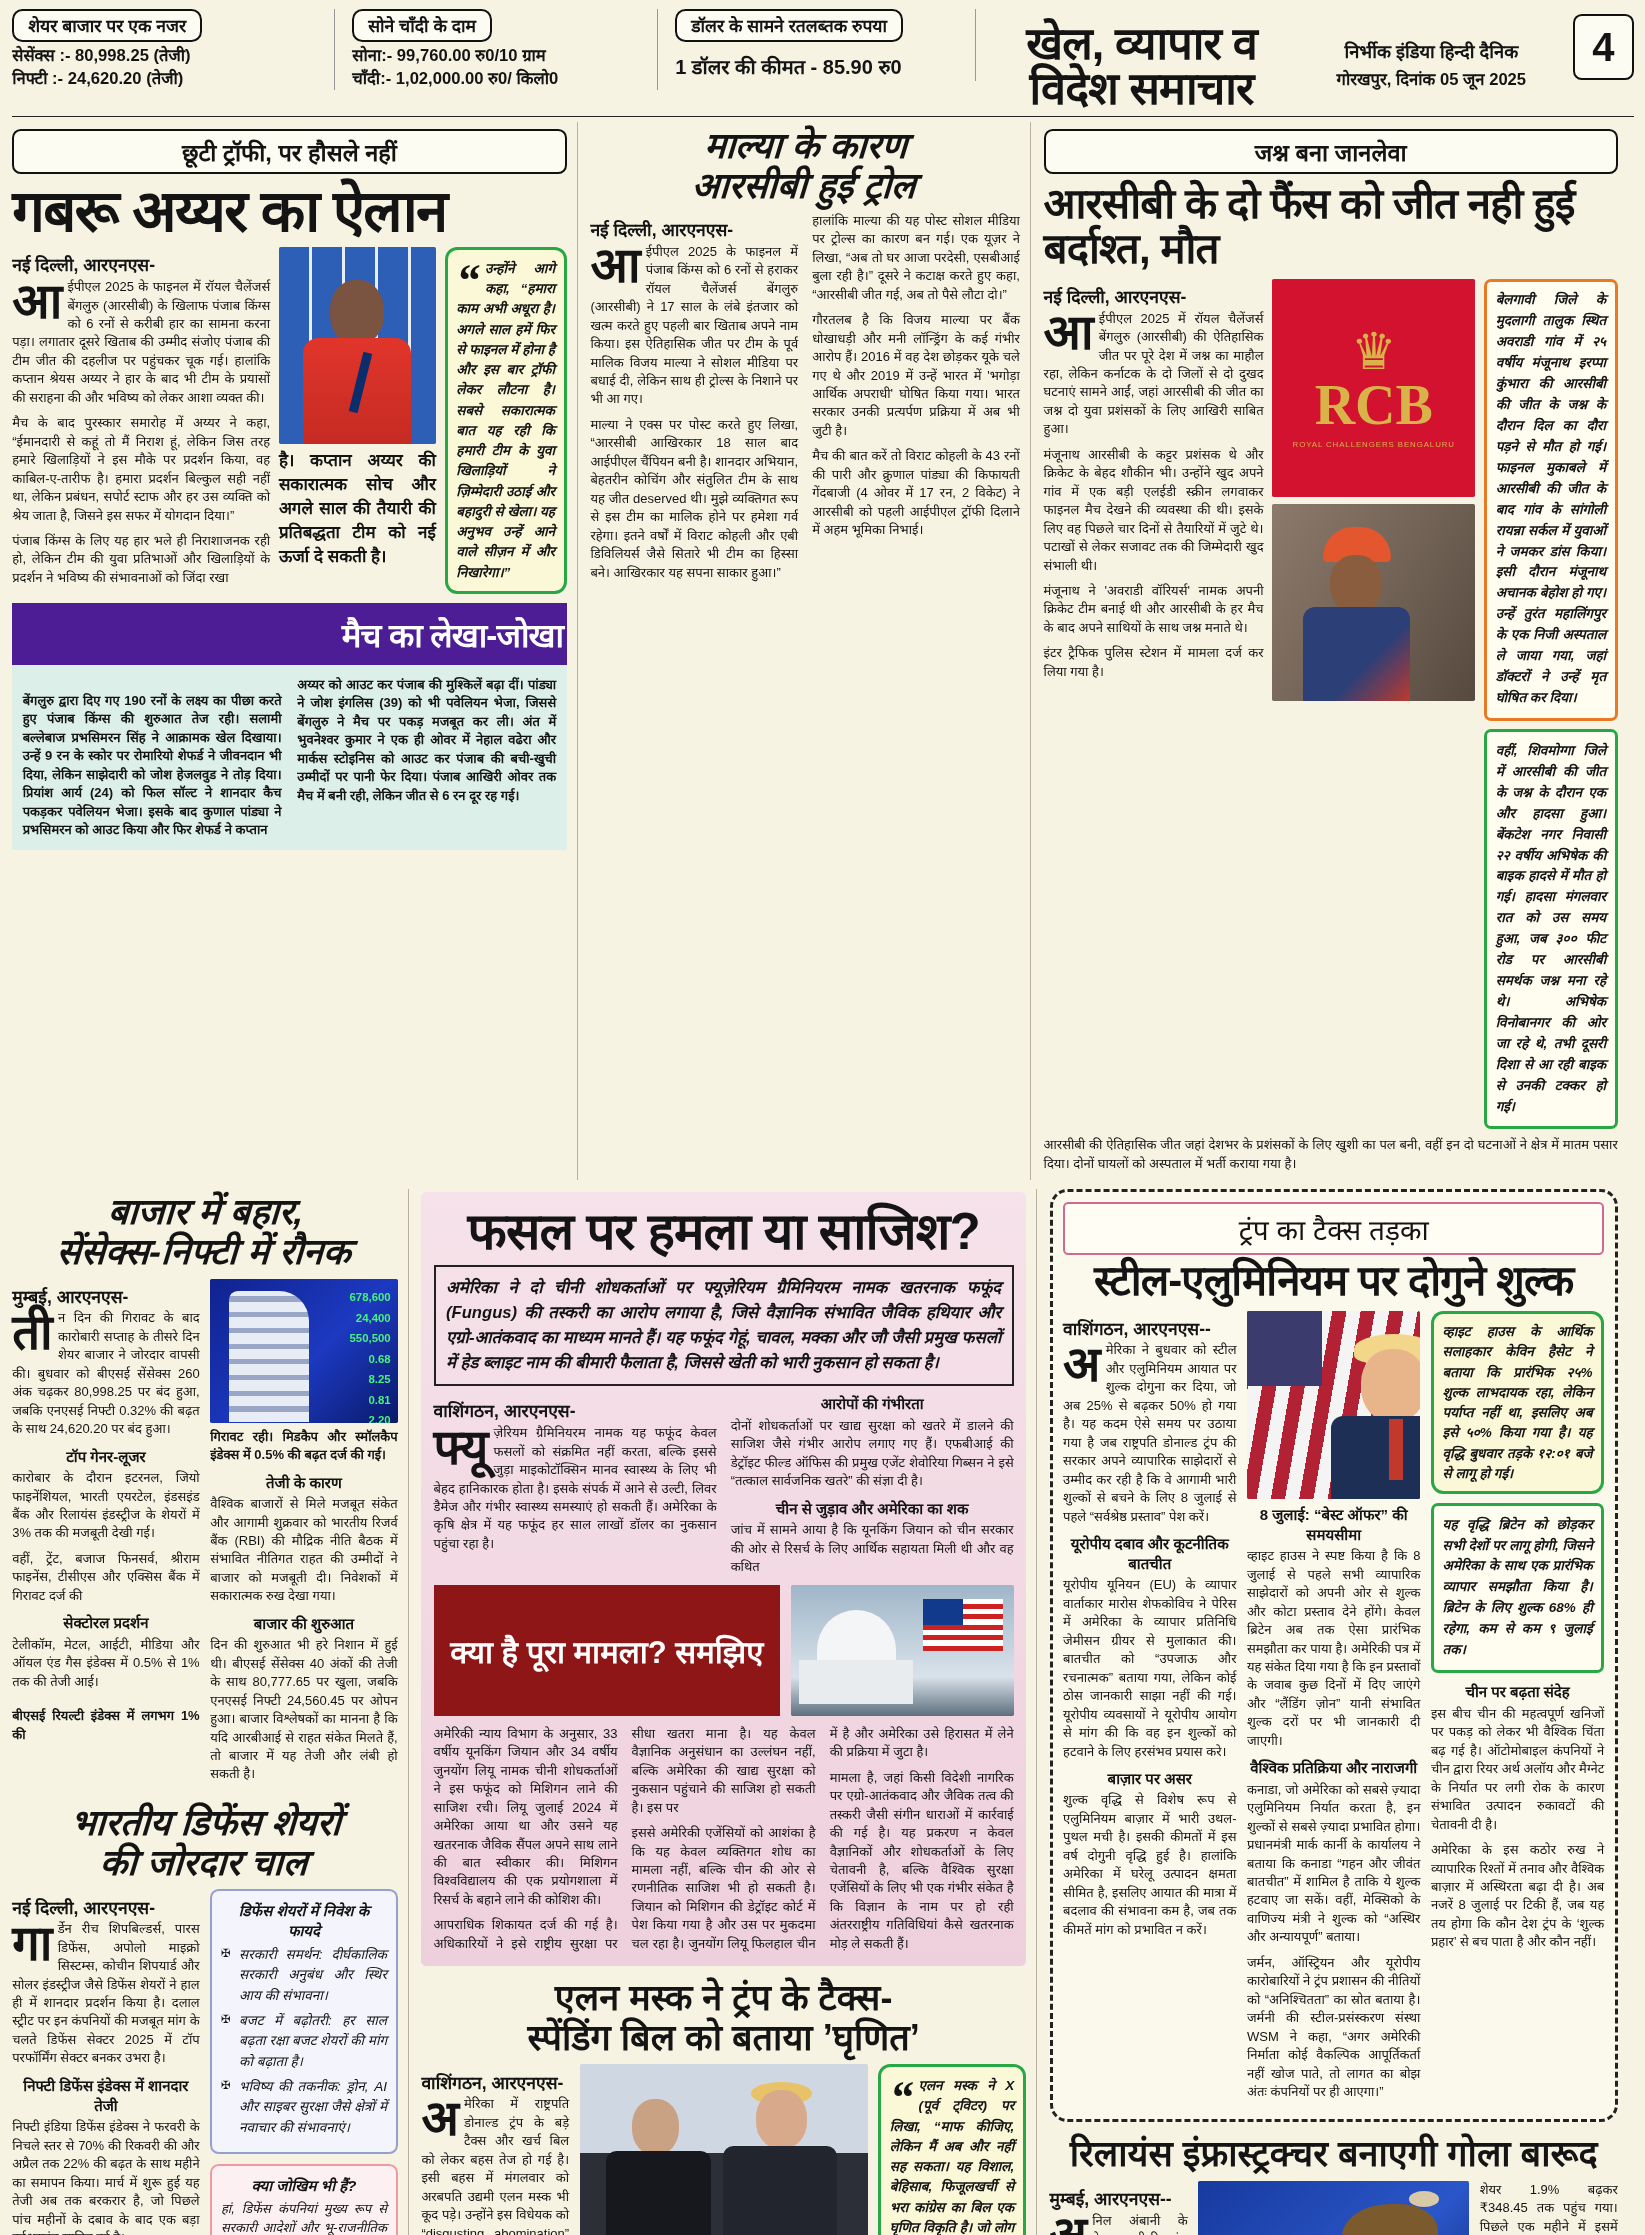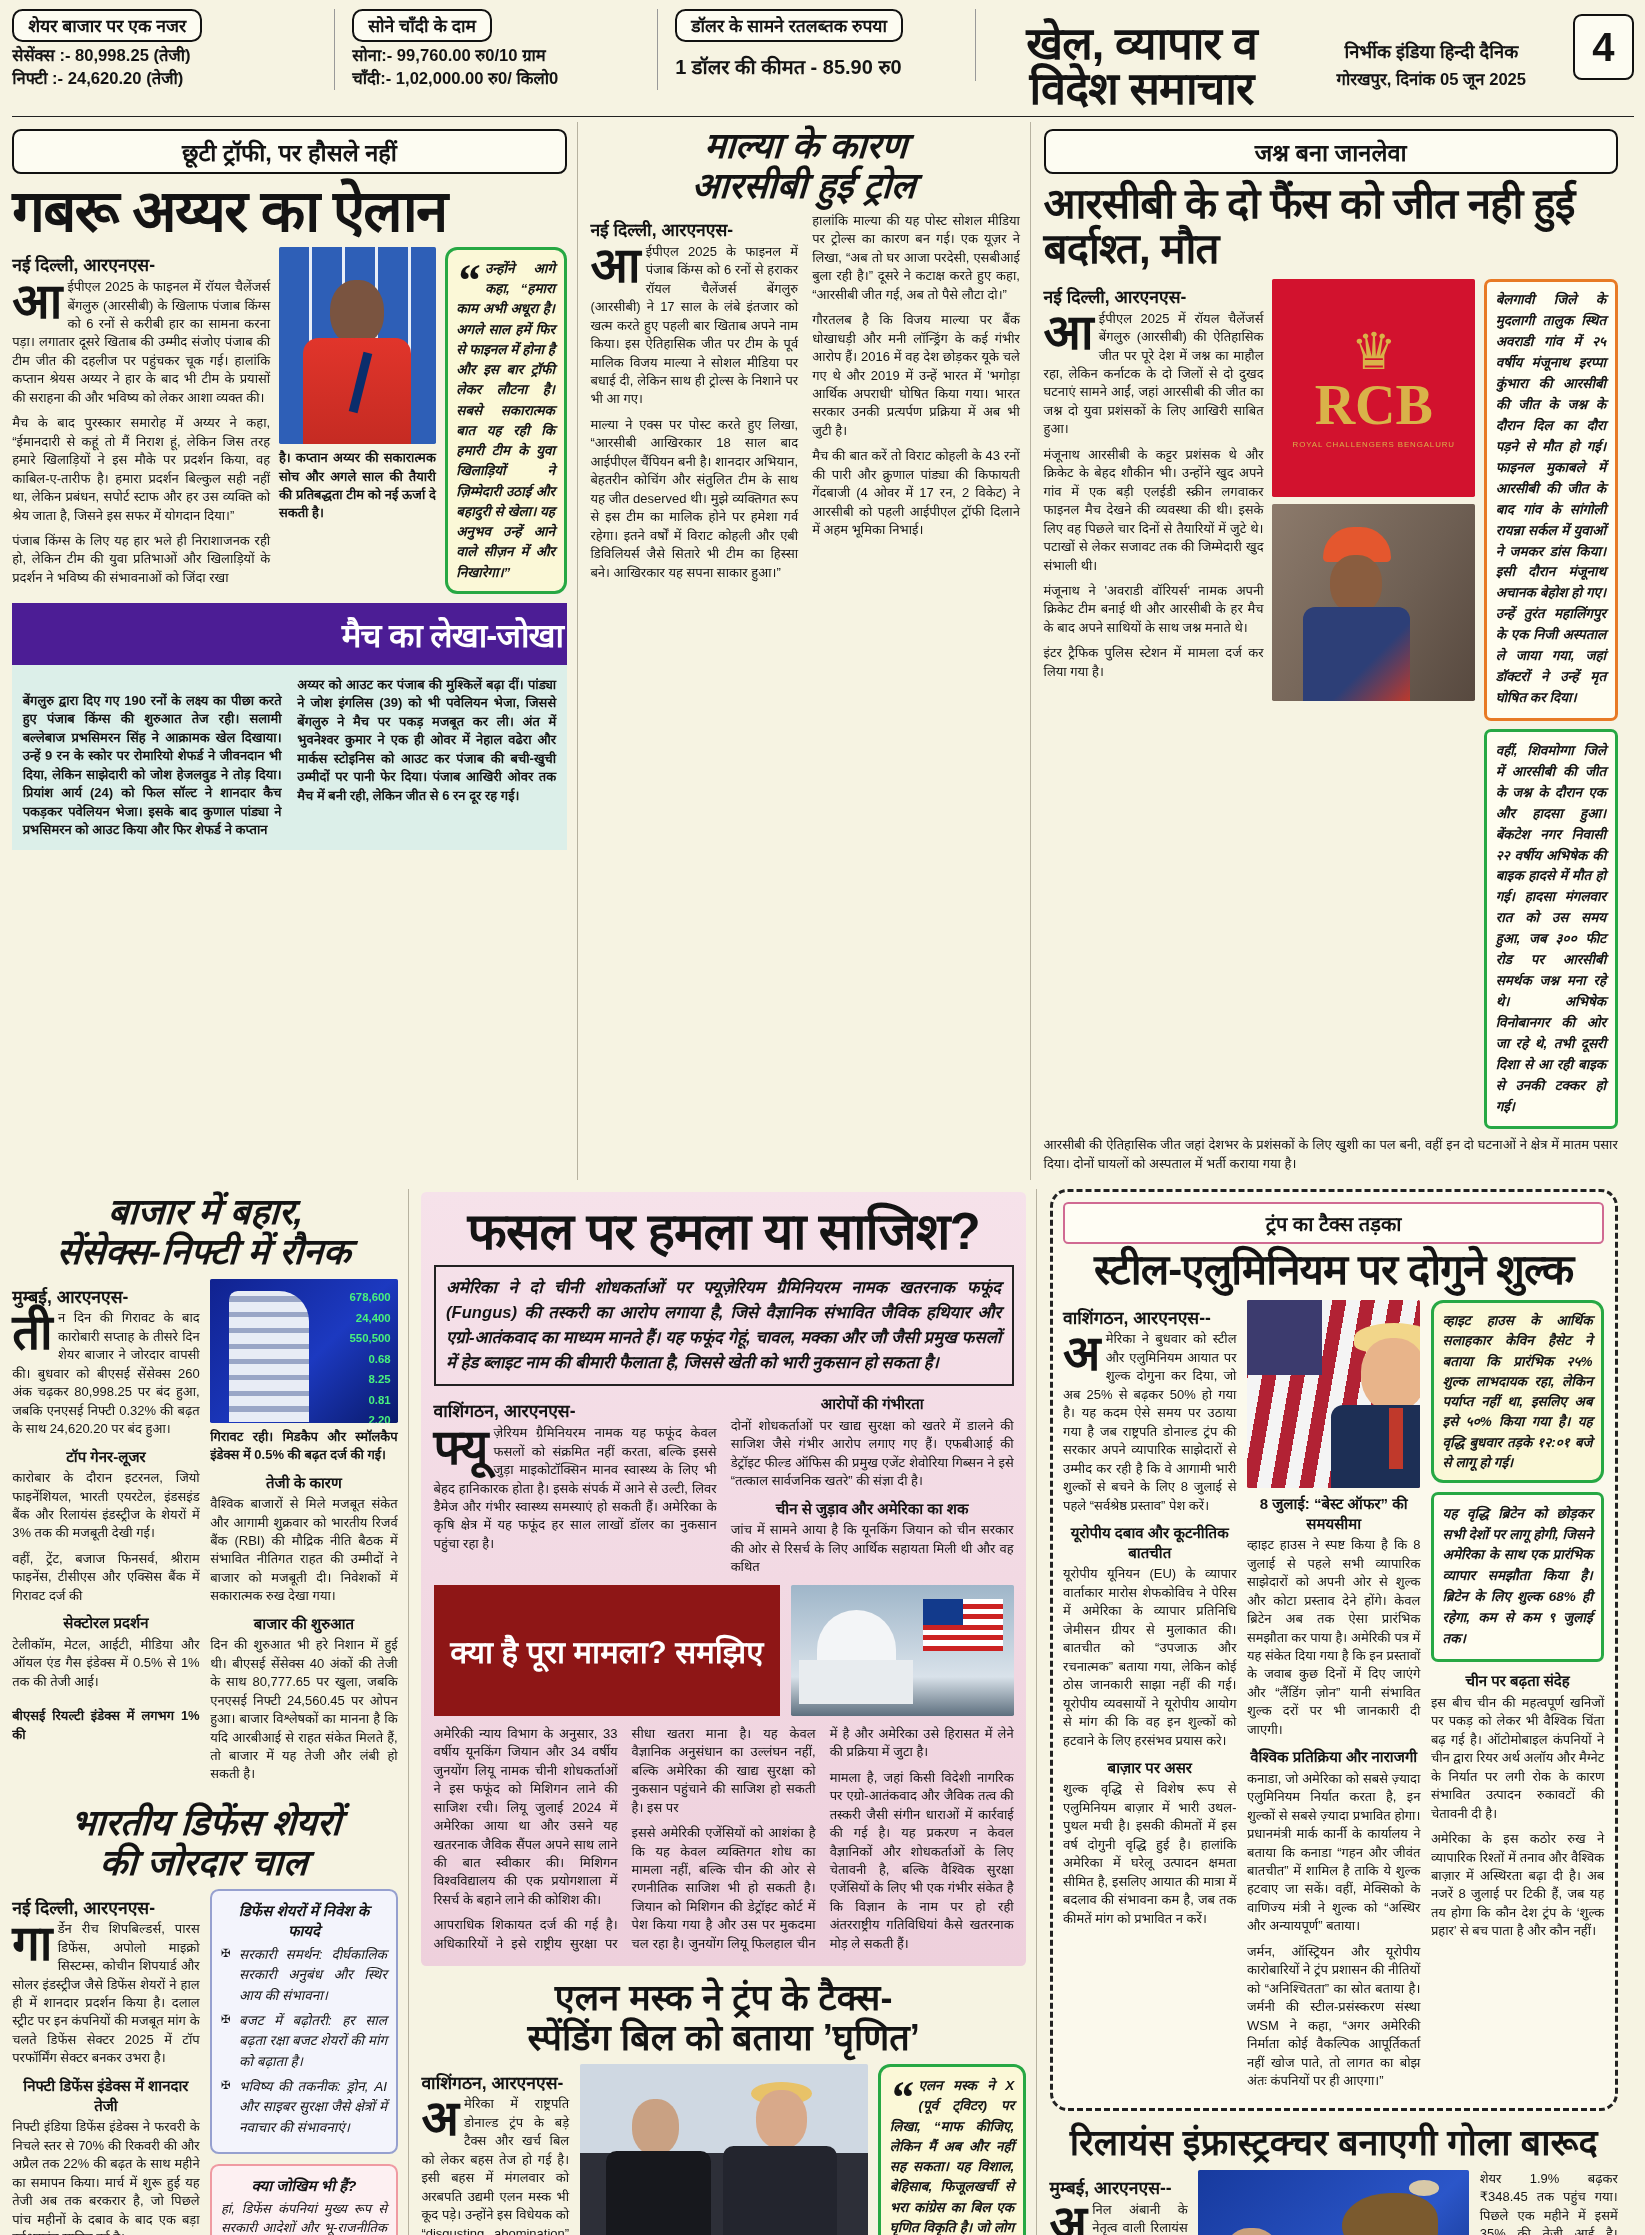--- a/index.html
+++ b/index.html
@@ -26,21 +26,21 @@
           font-weight:bold;font-size:23.6px;padding:4.4px 7px;margin:7px 0;}
   .dl{font-weight:bold;font-size:17.5px;margin:5.2px 0 1.7px;}
   .bt{font-size:13px;line-height:1.42;text-align:justify;margin:0 0 7px;}
   .bt.bold{font-weight:bold;margin-top:16px;}
   .dc{float:left;font-size:49px;line-height:.8;font-weight:bold;padding:3.5px 5.2px 0 0;}
   .sub{font-weight:bold;font-size:15px;text-align:center;margin:5.2px 0 3.5px;}
   .qbox{border:3.5px solid #27a844;border-radius:12.2px;background:#fbf8d7;padding:8.7px 8.7px 7px;
         font-size:13.5px;font-style:italic;font-weight:bold;line-height:1.5;text-align:justify;}
   .qmark{font-family:"Liberation Serif","DejaVu Serif",serif;font-size:47px;line-height:.4;
          float:left;padding-right:5.2px;padding-top:12.2px;}
-  .caption{font-size:13px;font-weight:bold;line-height:1.4;margin-top:5.2px;text-align:justify;}
+  .caption{font-size:17px;font-weight:bold;line-height:1.4;margin-top:5.2px;text-align:justify;}
   .orn{font-size:11.4px;padding-right:5.2px;}
   .li{display:flex;gap:3.5px;font-size:13.5px;line-height:1.5;margin-bottom:5.2px;text-align:justify;}
   .cell{border-right:0.9px solid #b7b2a0;padding-right:10.5px;}
   .cell:last-child{border-right:none;padding-right:16px;}
   
   .row1{display:grid;grid-template-columns:566px 441px 1fr;gap:12.2px;margin-top:5.2px;}
   .row2{display:grid;grid-template-columns:397px 616px 1fr;gap:12.2px;margin-top:8.7px;}
   .hl-xl{font-size:58px;font-weight:bold;line-height:1.02;letter-spacing:-1.7px;margin:3.5px 0 7px;}
   .hl-lg{font-size:42px;font-weight:bold;line-height:1.08;letter-spacing:-0.9px;margin:3.5px 0 7px;}
   .hl-md{font-size:36px;font-weight:bold;line-height:1.1;margin:3.5px 0 7px;}
@@ -113,21 +113,21 @@
   .ph-musk .h1{position:absolute;left:52px;top:35px;width:47px;height:56px;border-radius:46%;background:#c9a183;}
   .ph-musk .h2{position:absolute;right:61px;top:26px;width:51px;height:59px;border-radius:46%;background:#d8a98a;}
   .ph-musk .hair{position:absolute;right:56px;top:17.5px;width:61px;height:23px;border-radius:50%;background:#e8c268;}
   .ph-musk .s1{position:absolute;left:26px;top:87px;width:105px;height:109px;border-radius:10.5px 10.5px 0 0;background:#17181d;}
   .ph-musk .s2{position:absolute;right:31px;top:82px;width:114px;height:114px;border-radius:10.5px 10.5px 0 0;background:#23252e;}
   .reactbox{border:2.6px solid #a7aede;border-radius:8.7px;background:#fffef6;padding:8.7px;margin-top:10.5px;}
   .reactbox .ti{font-weight:bold;font-size:15.7px;font-style:italic;text-align:center;margin-bottom:5.2px;}
   
   .dashed{border:3.1px dashed #222;border-radius:17.5px;padding:10.5px;background:#fbf9ec;}
   .tariff-kicker{border:2.6px solid #d06a92;border-radius:5.2px;background:#fffdf4;text-align:center;
-     font-weight:bold;font-size:20px;padding:5.2px;}
+     font-weight:normal;font-size:28px;padding:5.2px;}
   .tariff-grid{display:grid;grid-template-columns:1fr 1fr 1fr;gap:10.5px;margin-top:5.2px;}
   .ph-trump{height:188px;background:
      repeating-linear-gradient(100deg,#b22234 0 14px,#f4f4f4 14px 28px);}
   .ph-trump .canton{position:absolute;left:0;top:0;width:75px;height:75px;background:#3c3b6e;}
   .ph-trump .face{position:absolute;left:114px;top:38px;width:65px;height:73px;border-radius:46%;background:#e8b48a;}
   .ph-trump .hair{position:absolute;left:107px;top:23px;width:80px;height:30px;border-radius:50% 50% 30% 30%;background:#f2d68a;}
   .ph-trump .suit{position:absolute;left:84px;top:105px;width:131px;height:83px;border-radius:12.2px 12.2px 0 0;background:#1d2f55;}
   .ph-trump .tie{position:absolute;left:142px;top:108px;width:14px;height:61px;background:#c0392b;}
   
   .rel-grid{display:grid;grid-template-columns:1fr 271px 1fr;gap:10.5px;}

